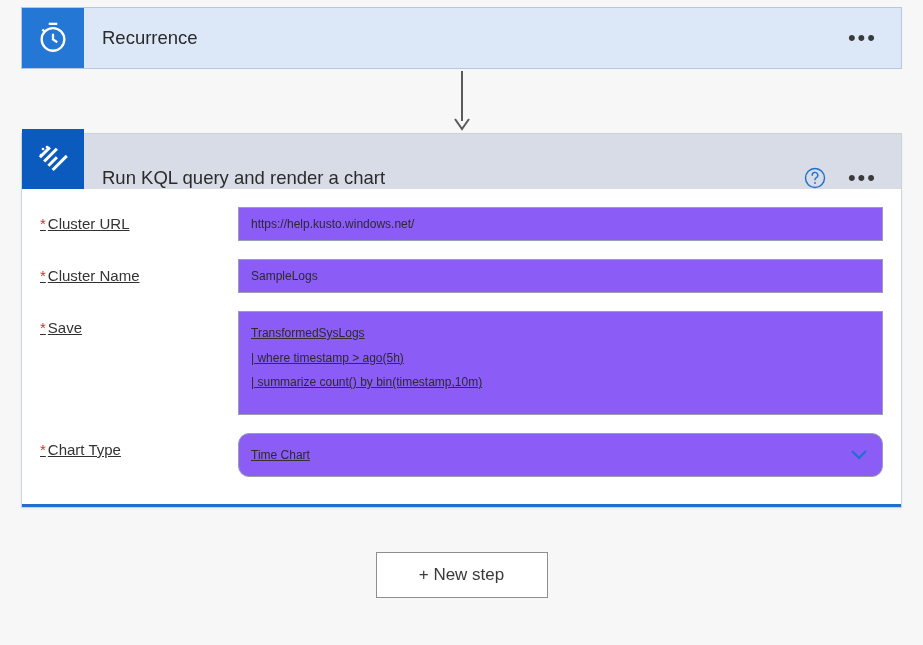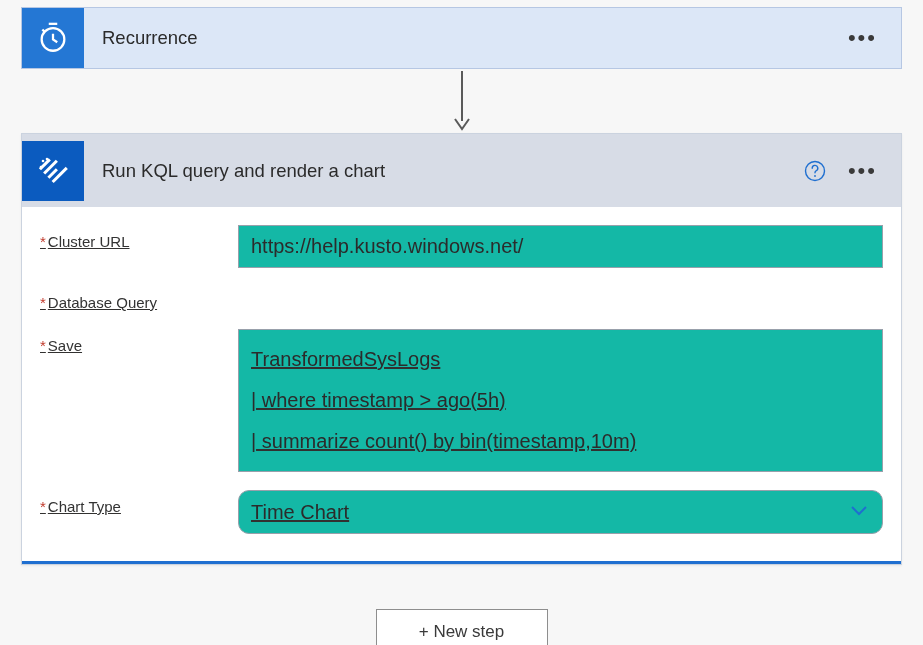--- a/index.html
+++ b/index.html
@@ -56,22 +56,22 @@
   }
 
   
   .expanded {
     border: 1px solid #cbd3df;
     border-top: none;
     background: #ffffff;
     box-shadow: 0 1px 2px rgba(0,0,0,0.06), inset 0 -3px 0 #1f6fd0;
   }
   .expanded-header {
-    display: flex; align-items: center;
-    height: 74px;
+    display: flex; align-items: flex-end;
+    height: 56px;
     background: #d7dce6;
     border-top: 1px solid #cbd3df;
   }
   .expanded-header .card-icon { background: #0b5bbf; }
   .help-icon {
     width: 22px; height: 22px; display:inline-flex; align-items:center; justify-content:center;
     color:#1f6fd0; cursor:pointer;
   }
 
   .form { padding: 18px 18px 26px 18px; }
@@ -79,23 +79,23 @@
   .row:last-child { margin-bottom: 4px; }
   .lbl {
     width: 198px; flex-shrink: 0;
     font-size: 15px; color: #333; padding-top: 8px;
   }
   .req::before { content: "*"; color: #c0392b; margin-right: 2px; }
   .ctrl { flex: 1; }
   .textbox, .textarea, .selectbox {
     width: 100%;
     border: 1px solid #98a0ab;
-    background: #14b8a6;
+    background: #8b5cf6;
     font-family: inherit;
-    font-size: 20px;
+    font-size: 12px;
     color: #2b2b2b;
     padding: 9px 12px;
     outline: none;
   }
   .textarea {
     min-height: 104px;
     line-height: 2.05;
     resize: none;
     white-space: pre-wrap;
   }
@@ -180,21 +180,24 @@
     <div class="form">
 
       <div class="row">
         <div class="lbl req">Cluster URL</div>
         <div class="ctrl">
           <input class="textbox" type="text" value="https://help.kusto.windows.net/" style="">
         </div>
       </div>
 
       <div class="row">
-        <div class="lbl req">Database Query</div>
+        <div class="lbl req">Cluster Name</div>
+        <div class="ctrl">
+          <input class="textbox" type="text" value="SampleLogs" style="">
+        </div>
       </div>
 
       <div class="row">
         <div class="lbl req">Save</div>
         <div class="ctrl">
           <div class="textarea" contenteditable="true" style="">TransformedSysLogs
 | where timestamp &gt; ago(5h)
 | summarize count() by bin(timestamp,10m)</div>
         </div>
       </div>

